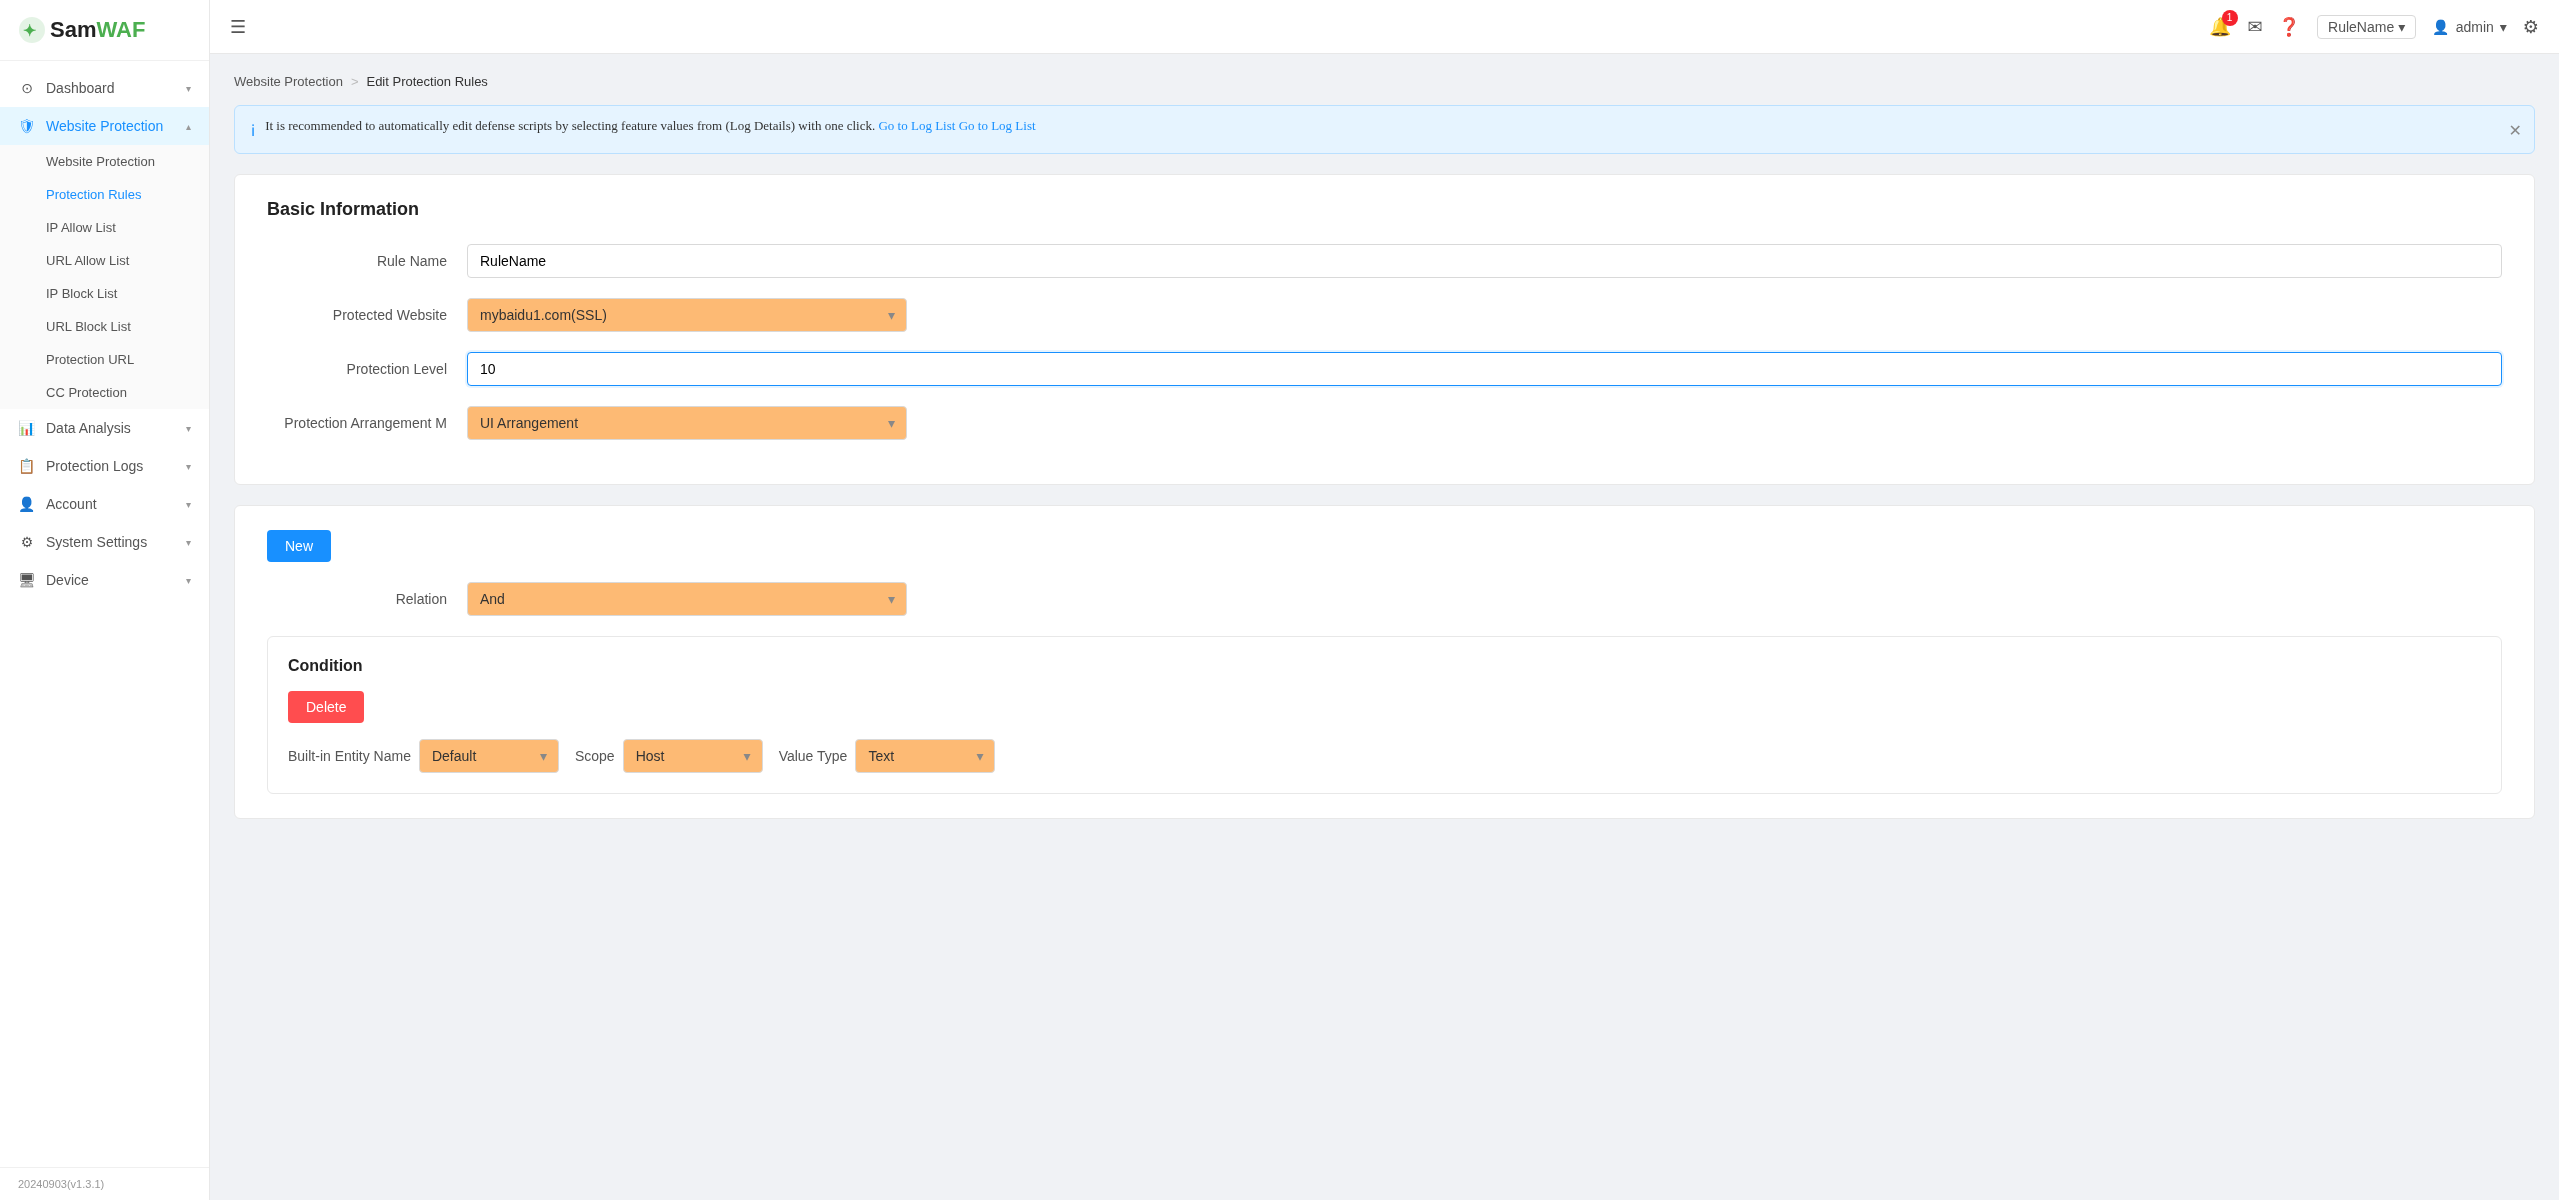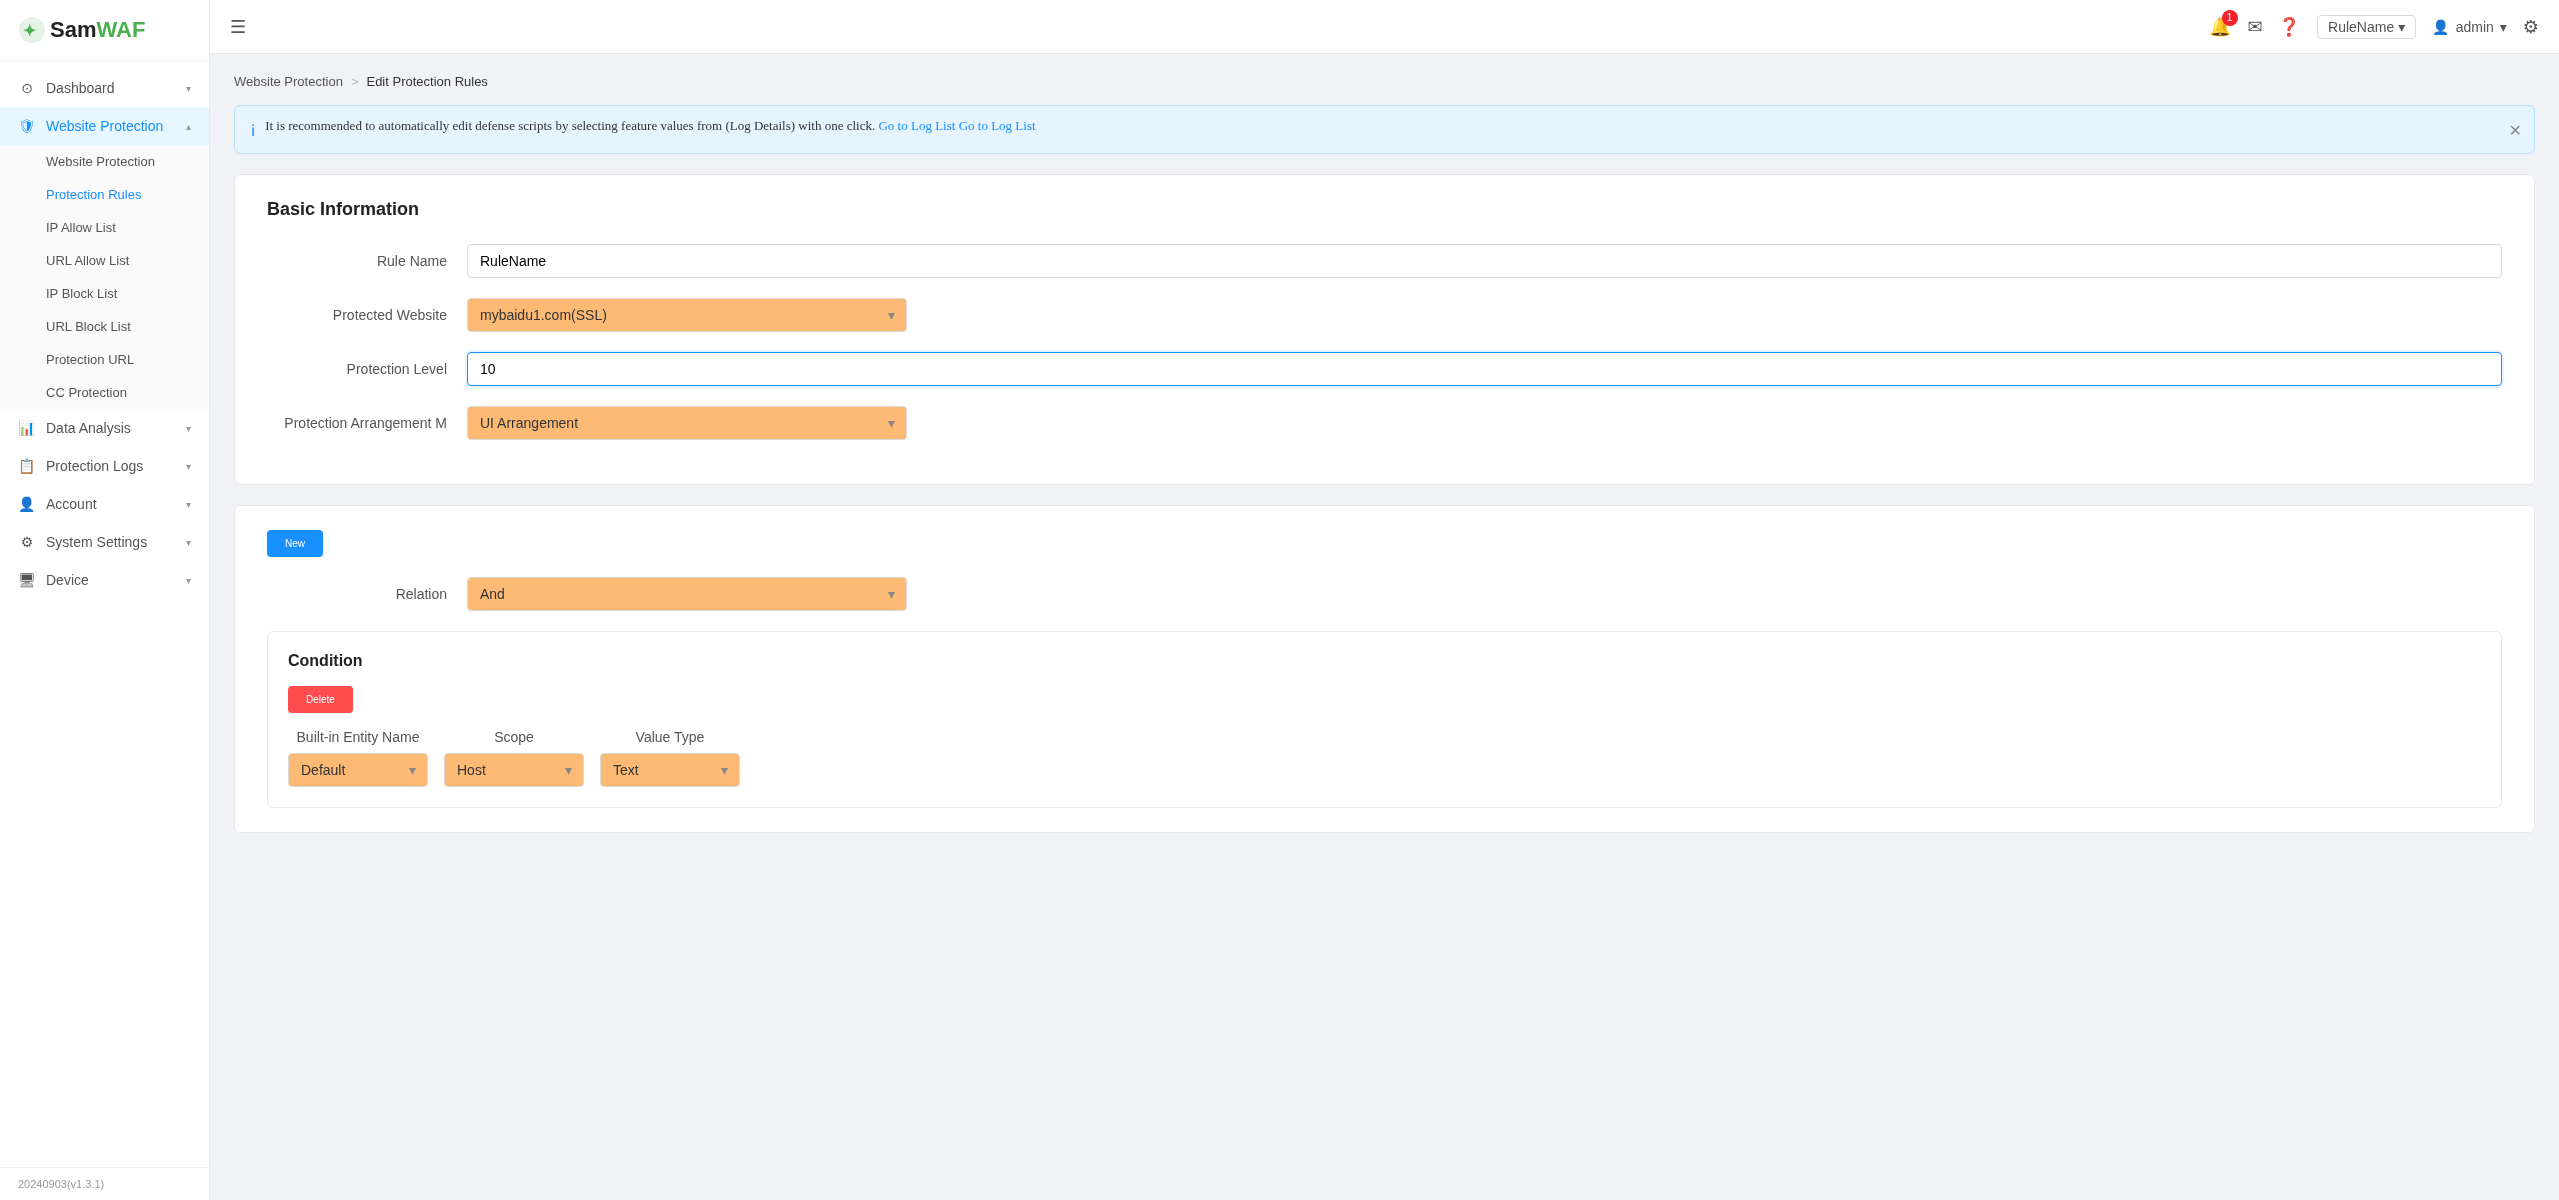--- a/index.html
+++ b/index.html
@@ -63,31 +63,31 @@
     .form-label { width: 200px; text-align: right; padding-right: 20px; color: #555; font-size: 14px; flex-shrink: 0; }
     .form-control { flex: 1; }
     .form-input { width: 100%; border: 1px solid #d9d9d9; border-radius: 4px; padding: 8px 12px; font-size: 14px; color: #000000; outline: none; transition: border-color 0.2s; }
     .form-input.focused { border-color: #1890ff; box-shadow: 0 0 0 2px rgba(24,144,255,0.1); }
     .form-select-wrap { position: relative; }
     .form-select { width: 100%; border: 1px solid #d9d9d9; border-radius: 4px; padding: 8px 36px 8px 12px; font-size: 14px; color: #333; background: #fdba74; appearance: none; cursor: pointer; outline: none; }
     .form-select-wrap::after { content: '▾'; position: absolute; right: 12px; top: 50%; transform: translateY(-50%); color: #888; pointer-events: none; }
     .select-max { max-width: 440px; }
 
     
-    .btn { padding: 8px 18px; border-radius: 4px; font-size: 10px; cursor: pointer; border: none; font-weight: 500; }
+    .btn { padding: 8px 18px; border-radius: 4px; font-size: 14px; cursor: pointer; border: none; font-weight: 500; }
     .btn-primary { background: #1890ff; color: #fff; }
     .btn-danger { background: #ff4d4f; color: #fff; }
 
     
     .condition-box { border: 1px solid #e8e8e8; border-radius: 6px; padding: 20px; margin-top: 16px; }
     .condition-title { font-size: 16px; font-weight: 600; color: #222; margin-bottom: 16px; }
 
     
     .condition-row { display: flex; align-items: center; gap: 16px; flex-wrap: wrap; }
-    .condition-field { display: flex; align-items: center; gap: 8px; flex-direction: column; }
+    .condition-field { display: flex; align-items: center; gap: 8px; }
     .condition-field-label { color: #555; font-size: 14px; white-space: nowrap; }
 
     
     ::-webkit-scrollbar { width: 6px; }
     ::-webkit-scrollbar-track { background: #f0f0f0; }
     ::-webkit-scrollbar-thumb { background: #ccc; border-radius: 3px; }
   </style>
 </head>
 <body>
 

